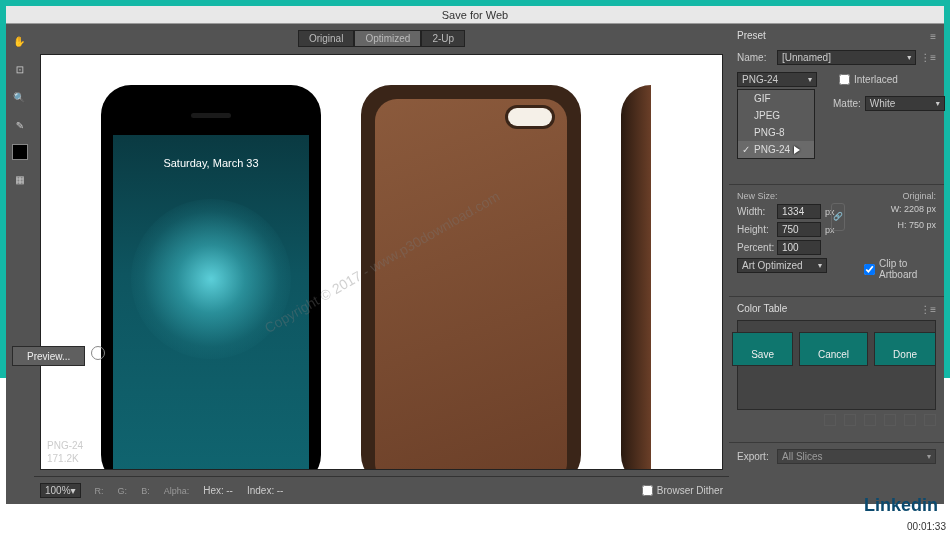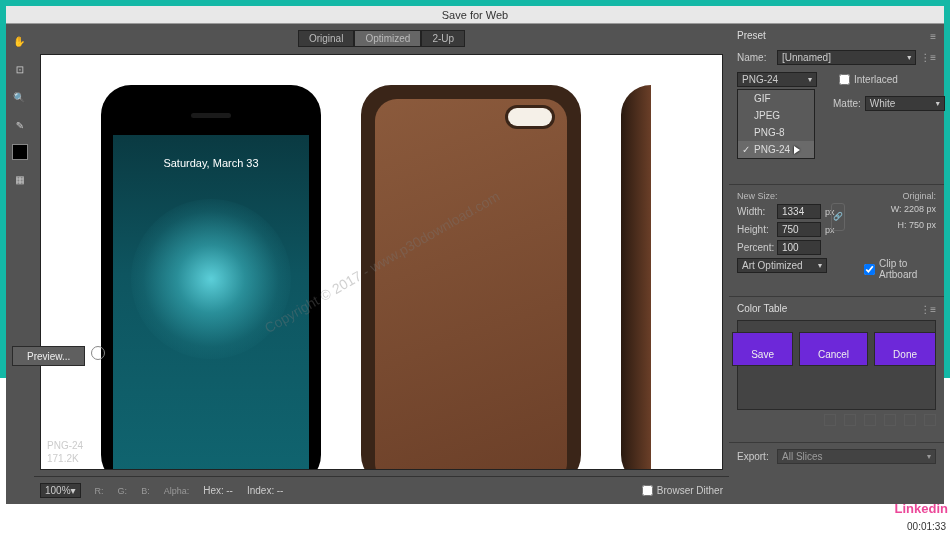--- a/index.html
+++ b/index.html
@@ -47,23 +47,23 @@
 .dropdown{position:absolute;background:#5a5a5a;border:1px solid #222;z-index:10;min-width:78px}
 .dd-item{padding:3px 6px 3px 16px;color:#ddd;font-size:10px;cursor:pointer;position:relative}
 .dd-item.sel{background:#6a6a6a}
 .dd-item.sel::before{content:"✓";position:absolute;left:4px}
 .sectiondiv{border-top:1px solid #3a3a3a;margin:6px -8px;padding:6px 8px 0}
 .colortable{height:90px;background:#444;border:1px solid #2a2a2a;margin-top:4px}
 .ct-icons{display:flex;justify-content:flex-end;gap:8px;margin-top:4px;opacity:0.4}
 .ct-icons span{width:12px;height:12px;border:1px solid #666}
 .linkicon{width:14px;height:28px;border:1px solid #666;border-radius:3px;display:flex;align-items:center;justify-content:center;font-size:8px}
 .buttons{position:absolute;right:8px;bottom:6px;display:flex;gap:6px}
-.btn{height:20px;padding:16px 18px;background:#6d28d9;border:1px solid #2a2a2a;color:#eee;font-size:10px;cursor:pointer}
+.btn{height:20px;padding:16px 18px;background:#0f766e;border:1px solid #2a2a2a;color:#eee;font-size:10px;cursor:pointer}
 .btmrow{position:absolute;left:6px;bottom:4px;right:220px;height:22px;display:flex;}
-.linkedin{position:absolute;right:2px;bottom:18px;color:#ec4899;font-size:13px;font-weight:bold}
+.linkedin{position:absolute;right:12px;bottom:18px;color:#0c4a6e;font-size:18px;font-weight:bold}
 .timecode{position:absolute;right:2px;bottom:2px;color:#333;background:#fff;padding:0 2px;font-size:10px}
 .menuicon{color:#aaa;font-size:10px;cursor:pointer}
 .cursor-arrow{position:absolute;width:0;height:0;border-left:6px solid #fff;border-top:4px solid transparent;border-bottom:4px solid transparent;filter:drop-shadow(0 0 1px #000)}
 </style>
 </head>
 <body>
 
 <div class="frame">
   <div class="titlebar">Save for Web</div>
   <div class="content">

